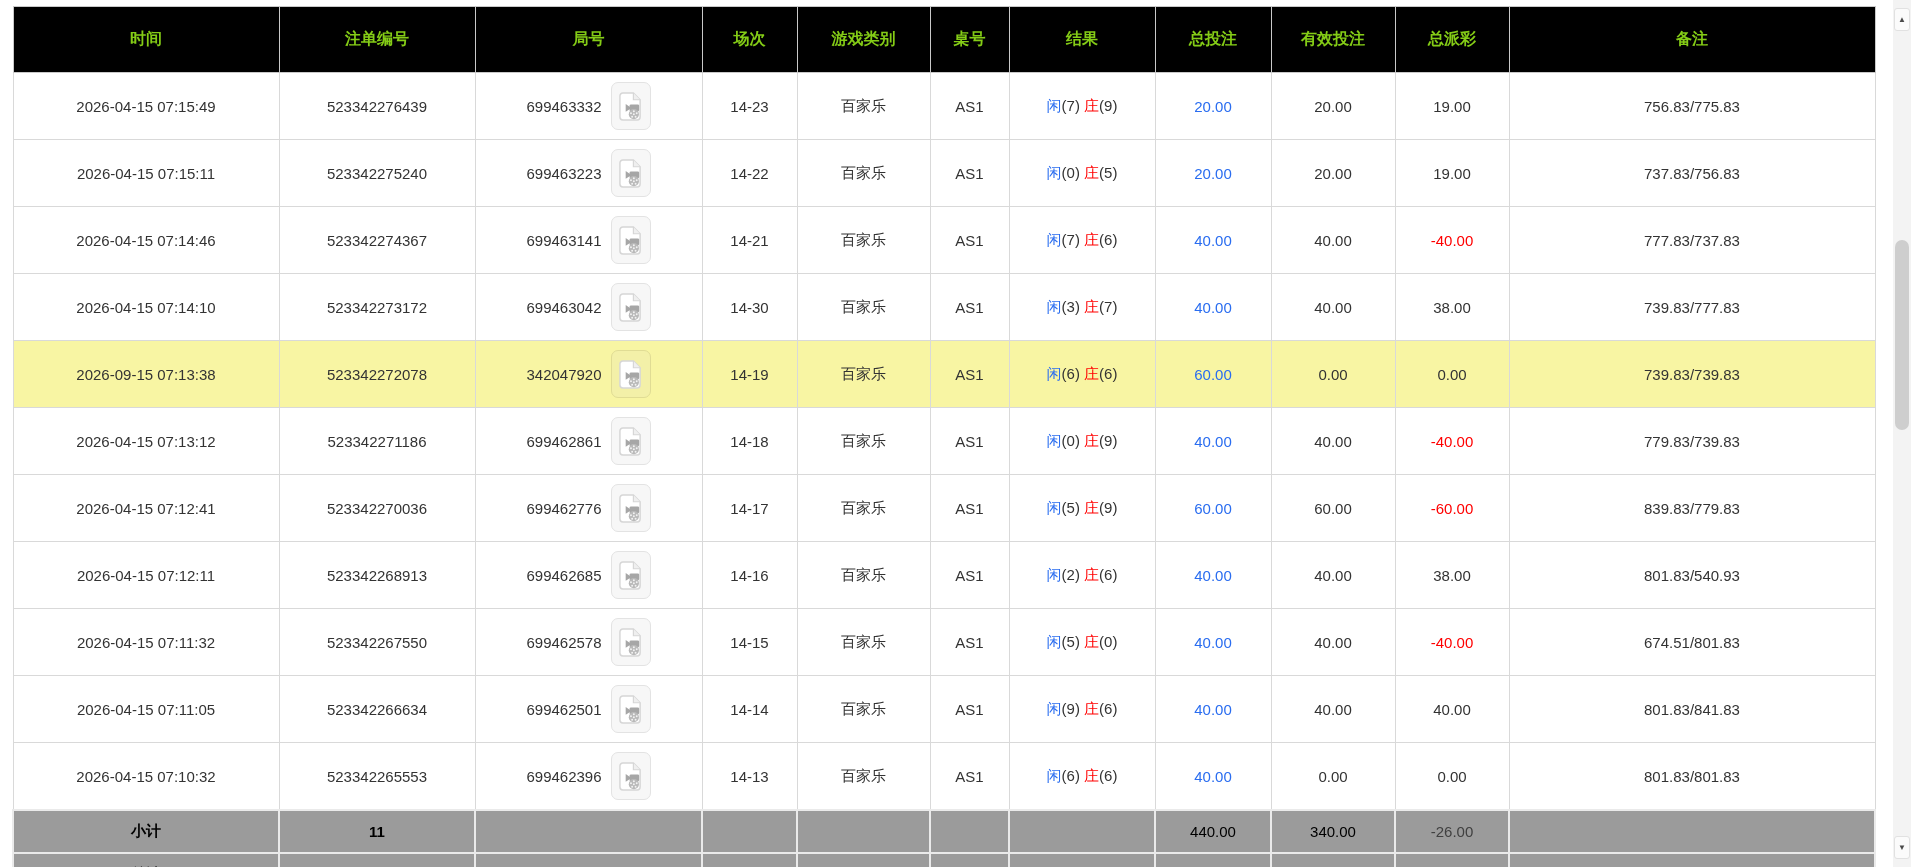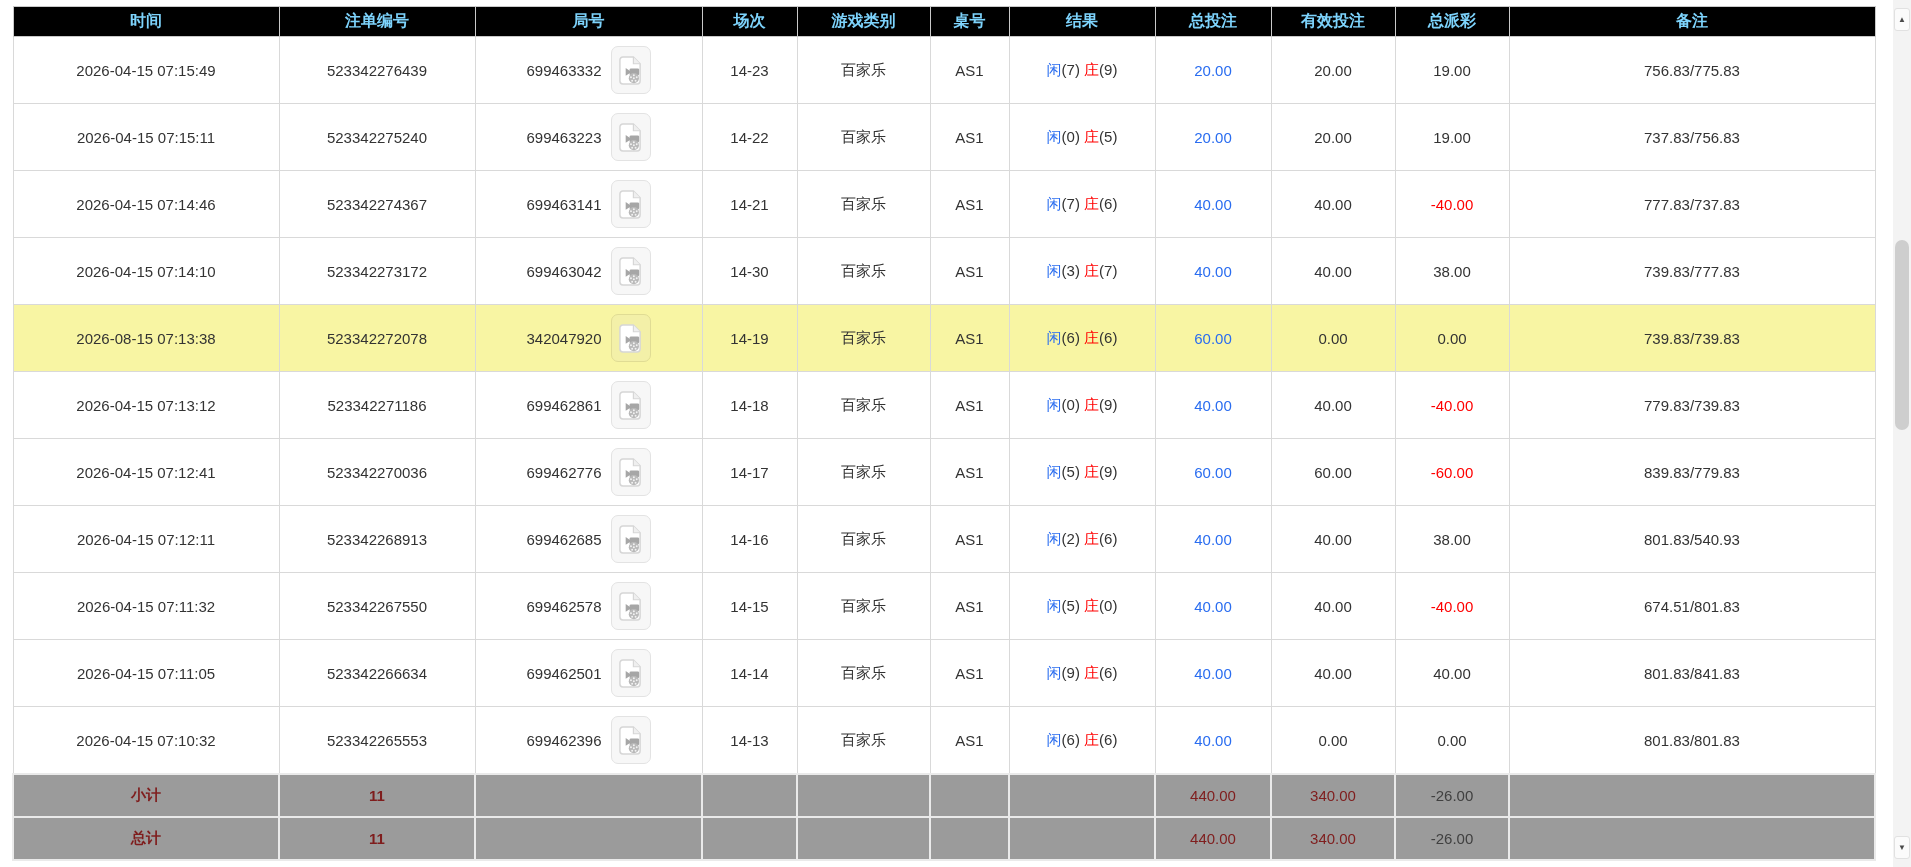--- a/index.html
+++ b/index.html
@@ -2,39 +2,39 @@
 <html><head>
 <meta charset="utf-8">
 <style>
   html,body { margin:0; padding:0; background:#fff; }
   body { font-family:"Liberation Sans","DejaVu Sans",sans-serif; }
   .page { position:relative; width:1911px; height:867px; overflow:hidden; background:#fff; }
 
   table.bet-table { position:absolute; left:12px; top:6px; width:1862px;
     border-collapse:collapse; table-layout:fixed; }
 
-  th { background:#000; color:#7dd3fc; font-weight:bold; font-size:16px;
-       height:29px; border:1px solid #c9c9c9; padding:0; text-align:center; }
+  th { background:#000; color:#84cc16; font-weight:bold; font-size:16px;
+       height:29px; border:1px solid #c9c9c9; padding:18px; text-align:center; }
 
   td { background:#fff; border:1px solid #d9d9d9; height:66px; padding:0;
        text-align:center; vertical-align:middle; font-size:15px; color:#333; }
 
   tr.highlight td { background:#f8f5a3; }
 
   .blue { color:#2a6df0; }
   .red  { color:#ff0000; }
   .bet-link { cursor:pointer; }
 
   .round-wrap { display:inline-flex; align-items:center; justify-content:center; gap:9px; }
   .video-btn { display:inline-flex; align-items:center; justify-content:center;
       width:40px; height:48px; border:1px solid #e3e3e3; border-radius:7px;
       background:#f7f7f7; cursor:pointer; padding:0; }
   tr.highlight .video-btn { background:#f3f0a8; border-color:#e0dc94; }
 
-  tr.sum td { background:#9b9b9b; color:#7f1d1d; height:41px;
+  tr.sum td { background:#9b9b9b; color:#000000; height:41px;
       border:2px solid #eaeaea; font-size:15px; }
   tr.sum td.bold { font-weight:bold; }
   tr.sum td.red { color:#404040; }
 
   
   .scrollbar { position:absolute; top:0; right:0; width:18px; height:867px;
       background:#f3f3f3; }
   .scroll-btn { position:absolute; left:1px; width:16px; height:23px;
       background:#fbfbfb; border:1px solid #e1e1e1; border-radius:3px;
       display:flex; align-items:center; justify-content:center;
@@ -192,21 +192,21 @@
           <td>14-30</td>
           <td>百家乐</td>
           <td>AS1</td>
           <td><span class="blue">闲</span><span>(3)</span> <span class="red">庄</span><span>(7)</span></td>
           <td class="blue bet-link">40.00</td>
           <td>40.00</td>
           <td>38.00</td>
           <td>739.83/777.83</td>
         </tr>
         <tr class="highlight">
-          <td>2026-08-15 07:13:38</td>
+          <td>2026-09-15 07:13:38</td>
           <td>523342272078</td>
           <td><span class="round-wrap">
               <span>342047920</span>
               <button class="video-btn">
                 <svg width="25" height="29" viewBox="0 0 26 30">
                   <path d="M5 1 h11 l7 7 v18 a3 3 0 0 1 -3 3 h-15 a3 3 0 0 1 -3 -3 v-22 a3 3 0 0 1 3 -3 z" fill="#ffffff" stroke="#d6d6d6" stroke-width="1.5"></path>
                   <path d="M16 1 v7 h7" fill="#efefef" stroke="#d6d6d6" stroke-width="1.2"></path>
                   <path d="M12.5 15.5 l-4.5 -3 v8 l4.5 -3 z" fill="#a6a6a6"></path>
                   <rect x="12" y="12.8" width="10" height="7.4" rx="1.5" fill="#a6a6a6"></rect>
                   <circle cx="16.5" cy="23" r="5.3" fill="#b9b9b9"></circle>

